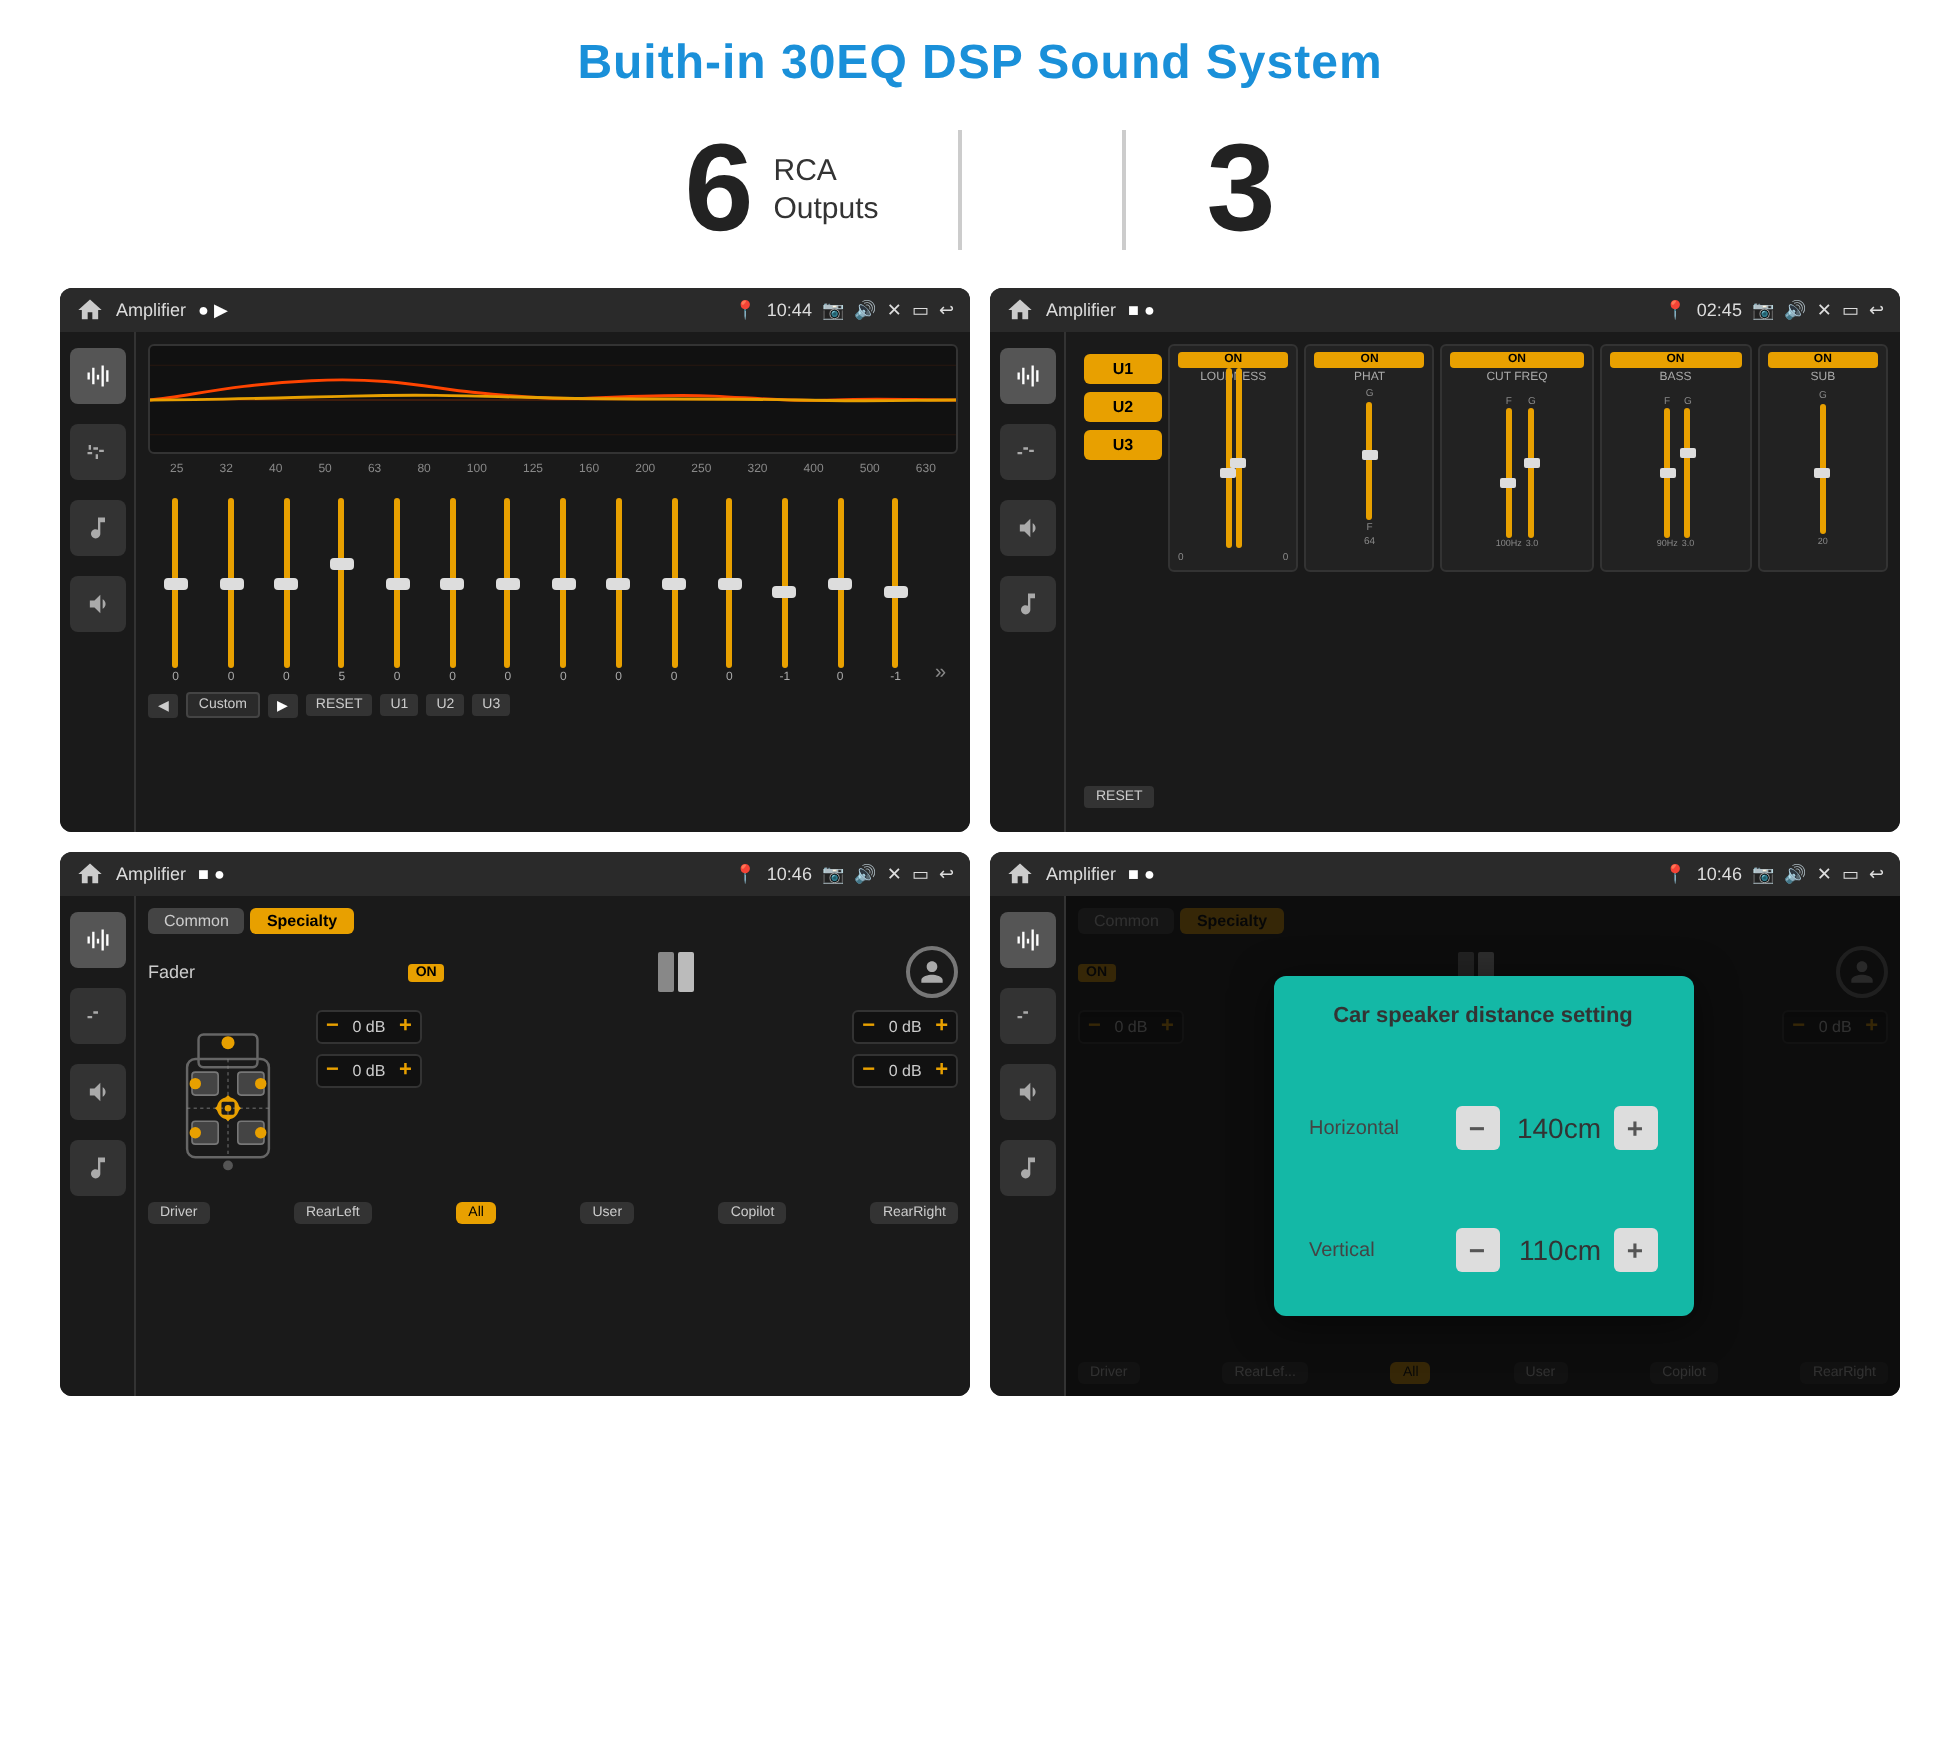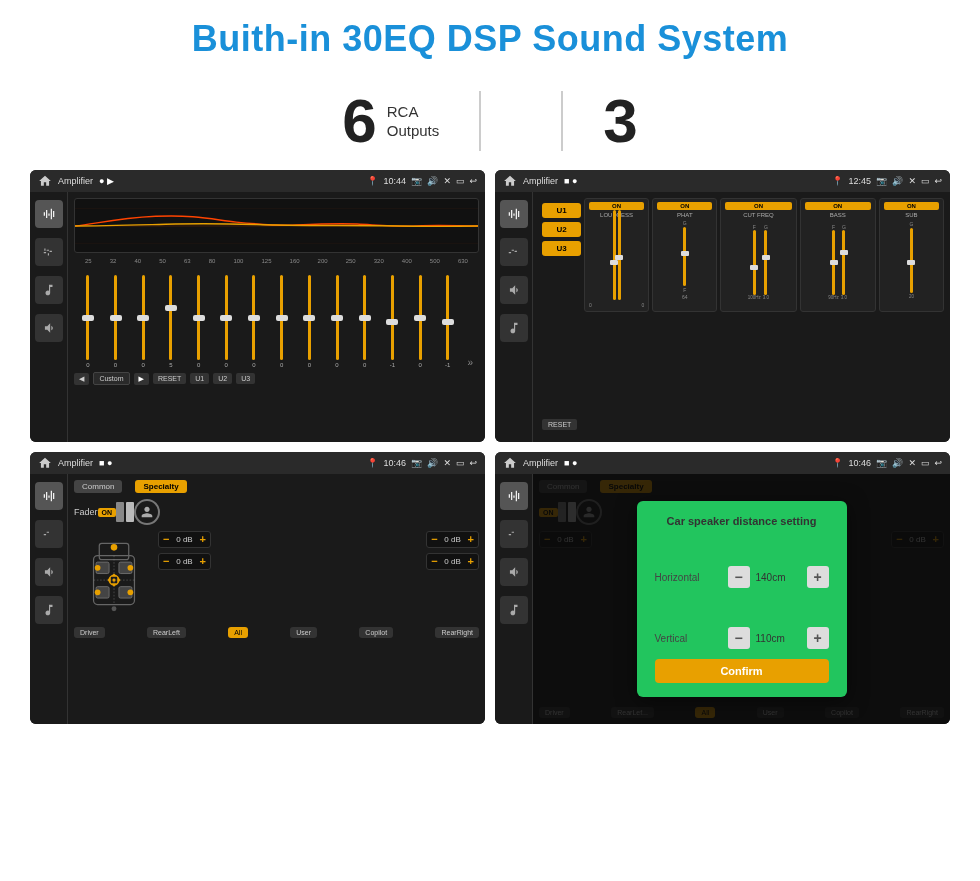--- a/index.html
+++ b/index.html
@@ -14,24 +14,24 @@
     .page-wrapper {
       width: 980px;
       height: 881px;
       background: #fff;
       padding: 18px 30px 14px 30px;
     }
 
     
     .main-title {
       text-align: center;
-      font-size: 36px;
+      font-size: 24px;
       font-weight: 900;
       color: #1a90d9;
-      margin-bottom: 30px;
+      margin-bottom: 18px;
       letter-spacing: 0.5px;
     }
 
     
     .stats-row {
       display: flex;
       justify-content: center;
       align-items: center;
       margin-bottom: 18px;
       gap: 0;
@@ -285,37 +285,38 @@
       background: #333;
       color: #ccc;
       font-size: 7px;
       padding: 2px 6px;
       border-radius: 2px;
       margin-top: 4px;
       display: inline-block;
     }
     .fader-tabs {
       display: flex;
-      gap: 13px;
+      gap: 3px;
       margin-bottom: 6px;
     }
     .fader-tab {
       padding: 2px 8px;
       font-size: 8px;
       border-radius: 3px;
       background: #444;
       color: #ccc;
     }
     .fader-tab.active {
       background: #e8a000;
       color: #000;
       font-weight: bold;
     }
     .fader-top {
       display: flex;
+      justify-content: space-between;
       align-items: center;
       margin-bottom: 6px;
     }
     .fader-label {
       font-size: 9px;
       color: #ccc;
     }
     .fader-on-badge {
       background: #e8a000;
       color: #000;
@@ -404,21 +405,21 @@
     .dialog-overlay {
       position: absolute;
       top: 0; left: 0; right: 0; bottom: 0;
       background: rgba(0,0,0,0.5);
       display: flex;
       align-items: center;
       justify-content: center;
       z-index: 10;
     }
     .dialog-box {
-      background: #22c55e;
+      background: #14b8a6;
       border-radius: 6px;
       padding: 14px 18px;
       width: 210px;
       box-shadow: 0 4px 20px rgba(0,0,0,0.5);
     }
     .dialog-title {
       font-size: 11px;
       color: #333;
       text-align: center;
       margin-bottom: 12px;
@@ -446,24 +447,24 @@
       background: #ddd;
       border-radius: 3px;
       display: flex;
       align-items: center;
       justify-content: center;
       font-size: 14px;
       font-weight: bold;
       color: #555;
     }
     .dialog-value {
-      font-size: 10px;
+      font-size: 14px;
       color: #333;
       min-width: 45px;
-      text-align: left;
+      text-align: right;
     }
     .dialog-confirm {
       background: #e8a000;
       color: #fff;
       font-size: 11px;
       font-weight: bold;
       text-align: center;
       padding: 6px 0;
       border-radius: 4px;
       margin-top: 10px;
@@ -673,21 +674,21 @@
       <div class="status-bar">
         <div class="status-bar-left">
           <svg class="home-icon" viewBox="0 0 24 24">
               <path d="M10 20v-6h4v6h5v-8h3L12 3 2 12h3v8z" fill="#ccc"></path>
             </svg>
           <span>Amplifier</span>
           <span style="color:#fff;">■ ●</span>
         </div>
         <div class="status-bar-right">
           <span>📍</span>
-          <span>12:45</span>
+          <span>02:45</span>
           <span>📷</span>
           <span>🔊</span>
           <span>✕</span>
           <span>▭</span>
           <span>↩</span>
         </div>
       </div>
       <div class="screen-body">
         <div class="left-sidebar">
           <div class="sidebar-btn active">
@@ -1041,21 +1042,20 @@
 
               <div class="dialog-row">
                 <span class="dialog-row-label">Vertical</span>
                 <div class="dialog-control">
                   <div class="dialog-minus">−</div>
                   <span class="dialog-value">110cm</span>
                   <div class="dialog-plus">+</div>
                 </div>
               </div>
 
-              <div class="dialog-confirm">Confirm</div>
             </div>
           </div>
 
           <div class="fader-bottom" style="opacity:0.4; position:absolute; bottom:6px; left:6px; right:6px;">
             <div class="seat-btn">Driver</div>
             <div class="seat-btn">RearLef...</div>
             <div class="seat-btn active">All</div>
             <div class="seat-btn">User</div>
             <div class="seat-btn">Copilot</div>
             <div class="seat-btn">RearRight</div>

